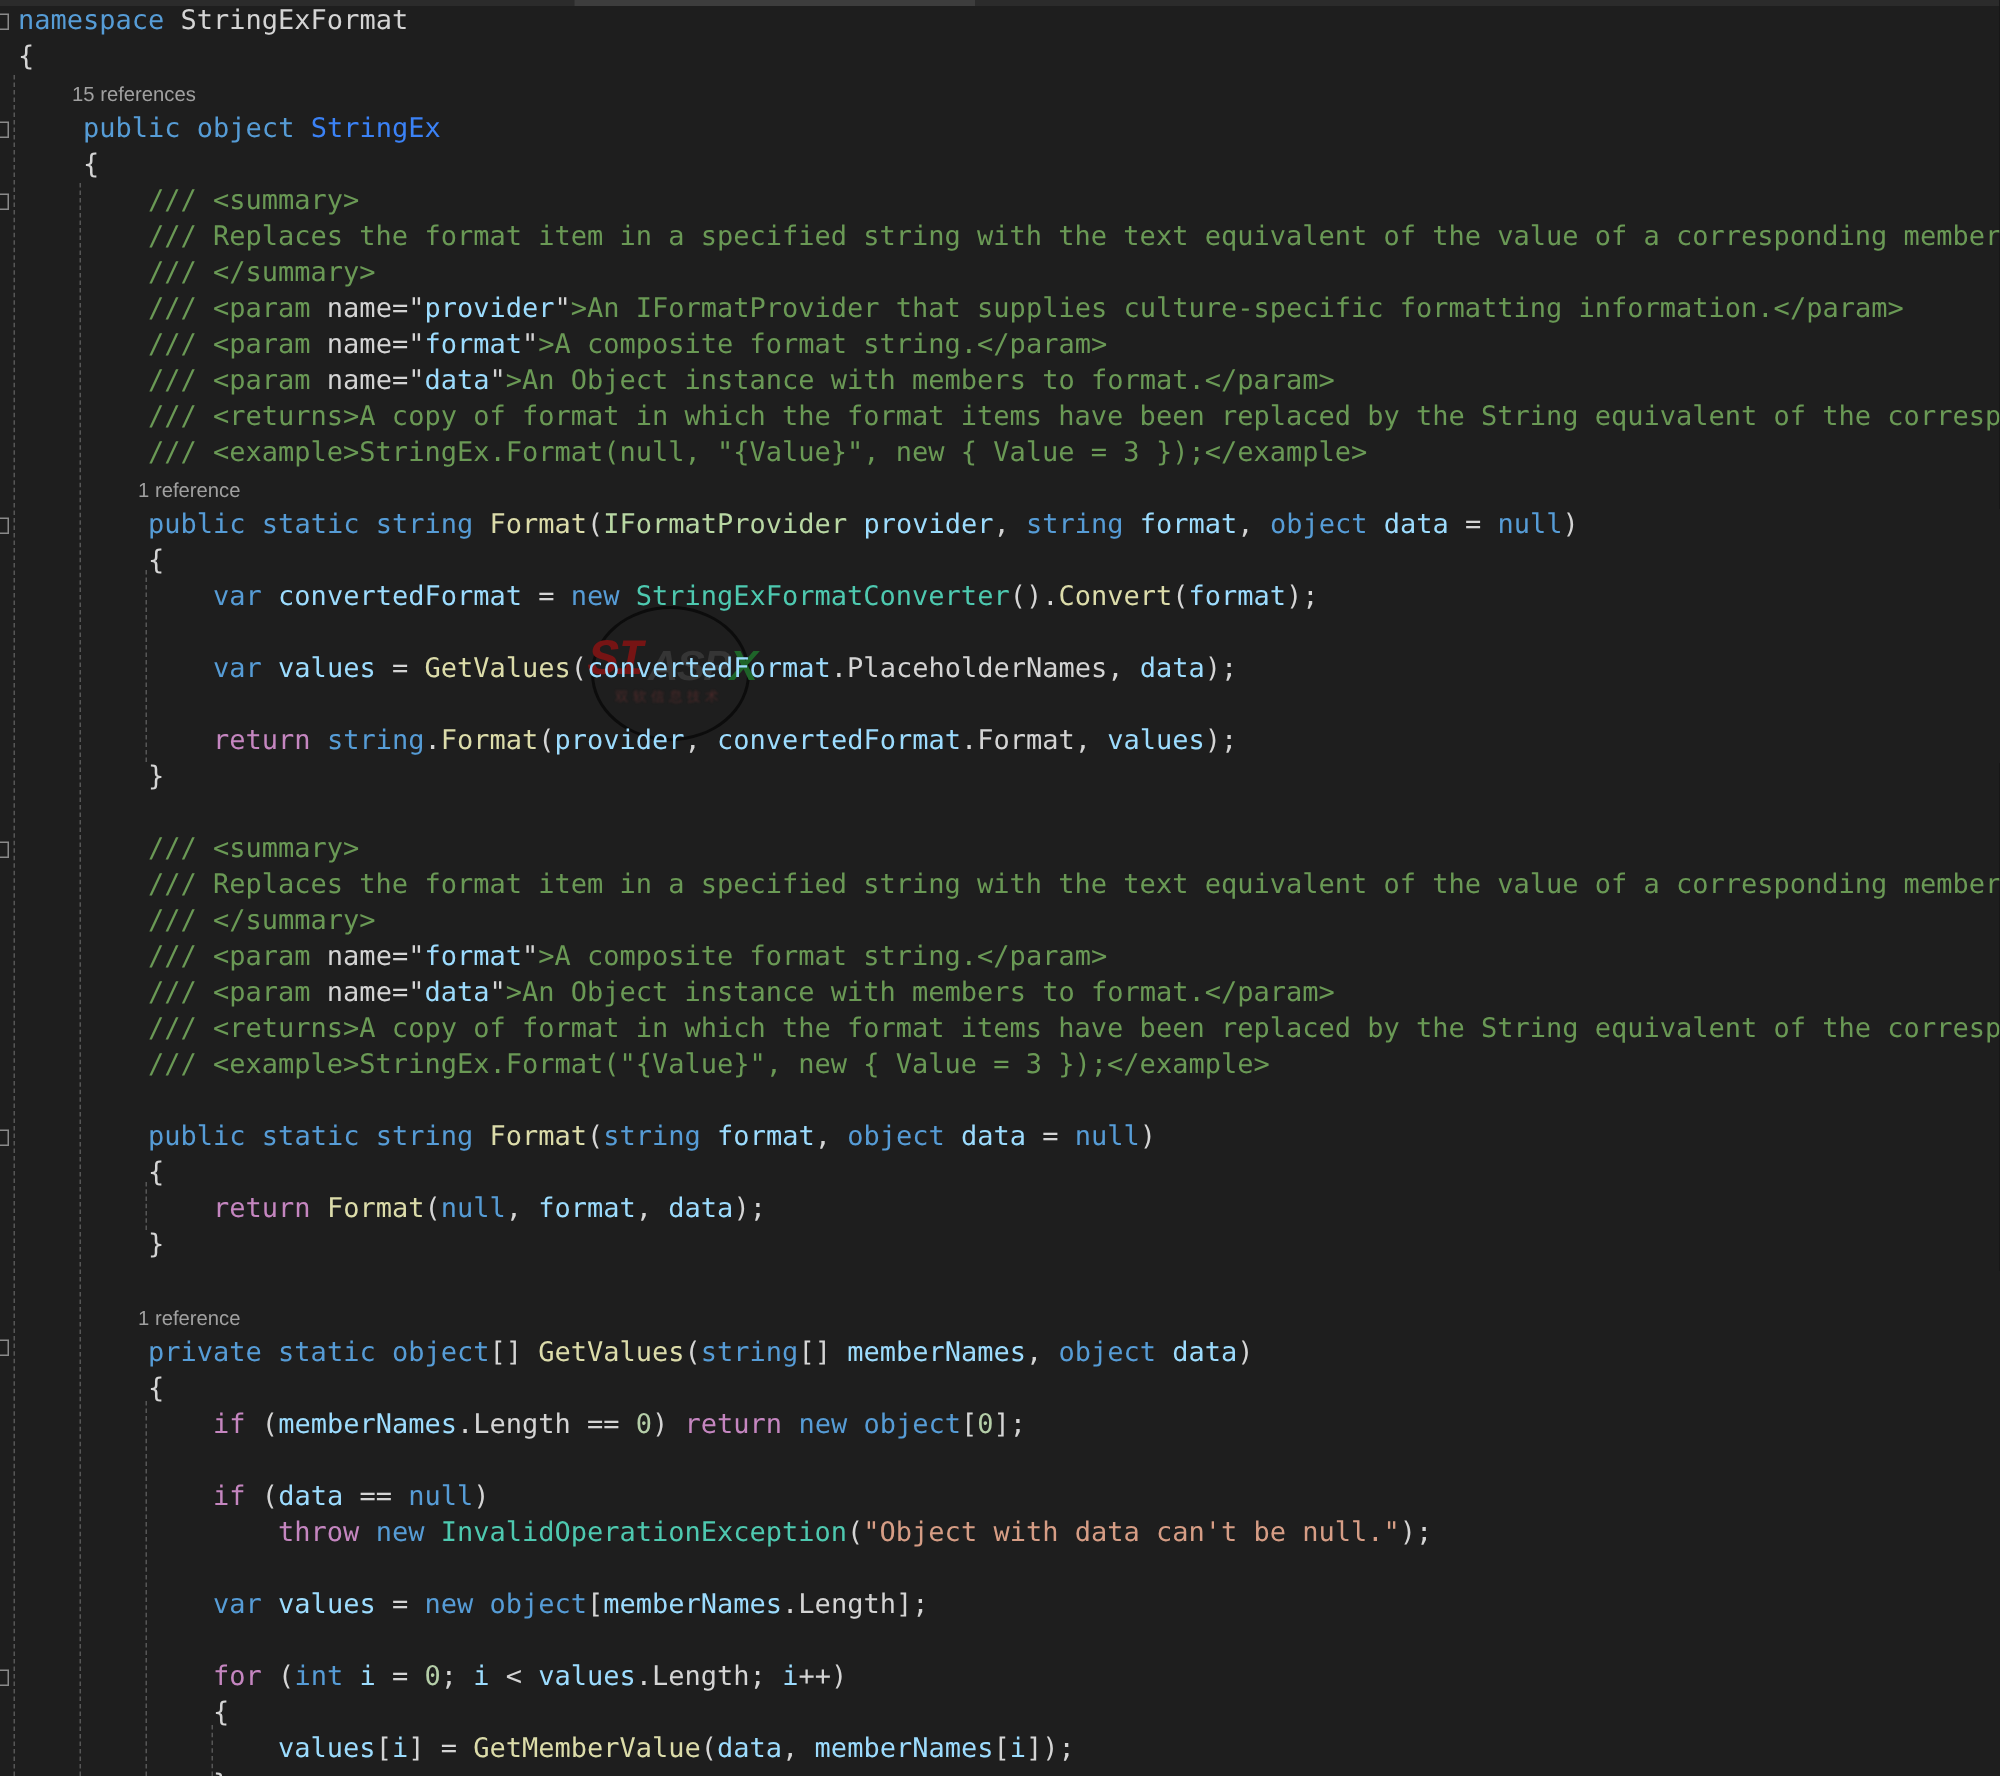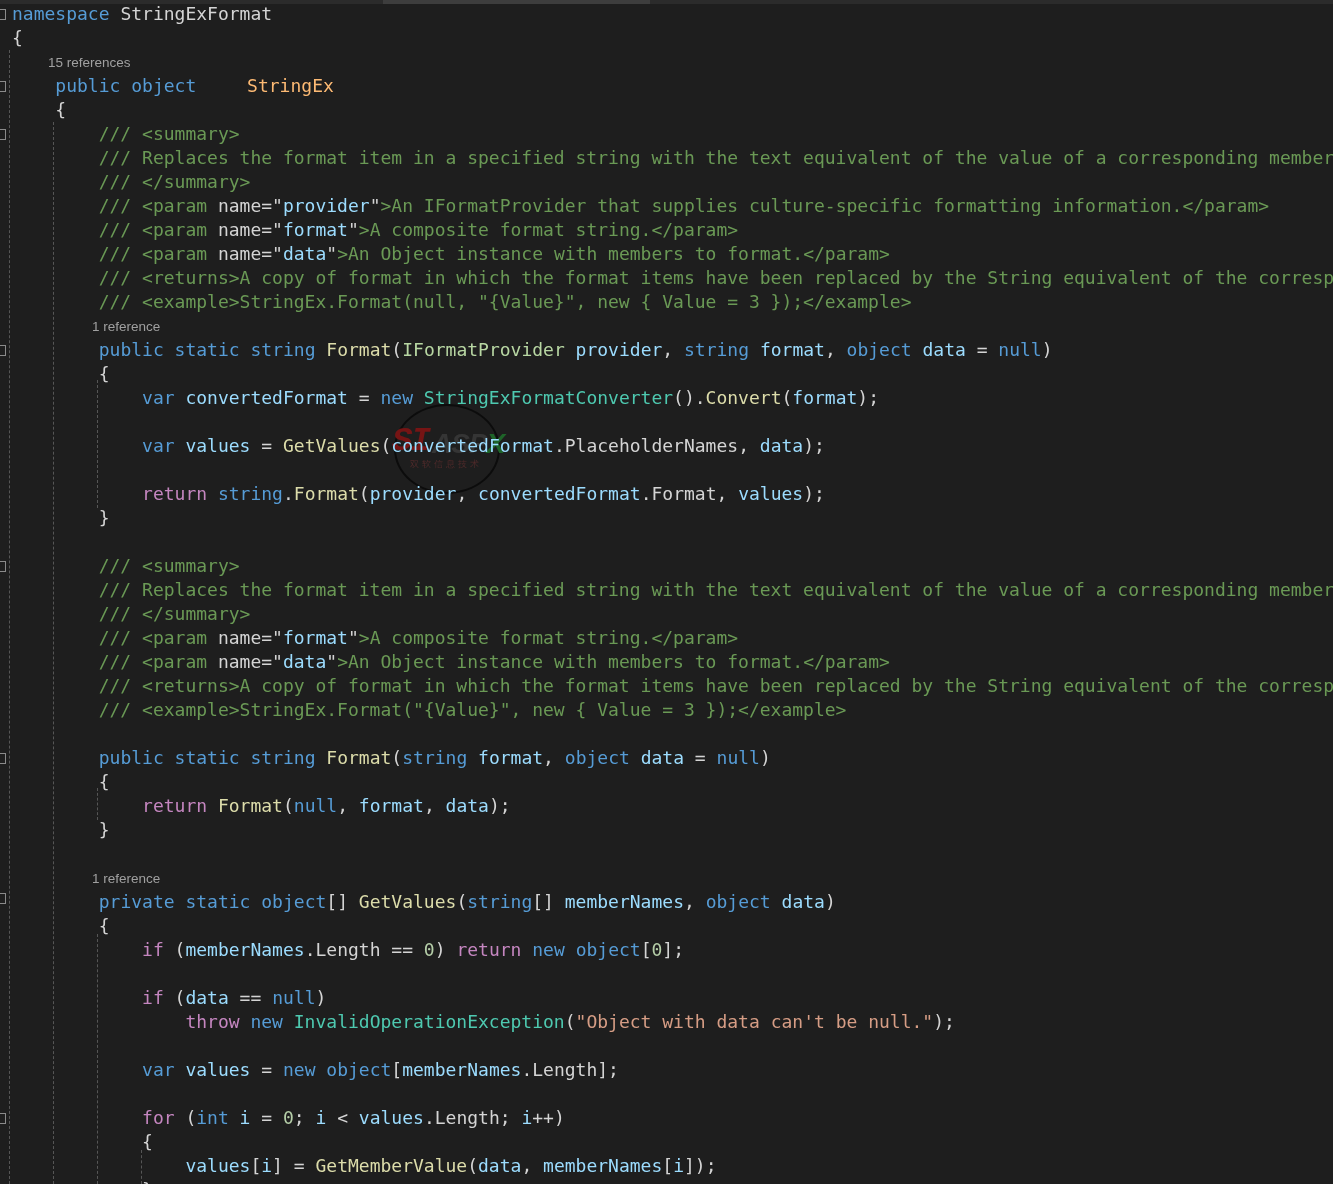--- a/index.html
+++ b/index.html
@@ -89,21 +89,21 @@
     <div class="wm-ellipse"></div>
     <div class="wm-si">SI</div>
     <div class="wm-aspx"><span>ASP</span><span class="wm-x">X</span></div>
     <div class="wm-subtext">双软信息技术</div>
   </div>
 
   <div class="code-layer" id="code-layer">
       <div class="line" style="top: 2px;"><span style="color: rgb(86, 156, 214);">namespace</span><span style="color: rgb(212, 212, 212);"> StringExFormat</span></div>
       <div class="line" style="top: 26px;"><span style="color: rgb(212, 212, 212);">{</span></div>
       <div class="line lens" style="top: 50px; padding-left: 48px;"><span class="lens-text" style="color: rgb(160, 160, 160);">15 references</span></div>
-      <div class="line" style="top: 74px;"><span style="color: rgb(212, 212, 212);">    </span><span style="color: rgb(86, 156, 214);">public</span><span style="color: rgb(212, 212, 212);"> </span><span style="color: rgb(86, 156, 214);">object</span><span style="color: rgb(212, 212, 212);"> </span><span style="color: #fdba74; margin-left: 40px;">StringEx</span></div>
+      <div class="line" style="top: 74px;"><span style="color: rgb(212, 212, 212);">    </span><span style="color: rgb(86, 156, 214);">public</span><span style="color: rgb(212, 212, 212);"> </span><span style="color: rgb(86, 156, 214);">object</span><span style="color: rgb(212, 212, 212);"> </span><span style="color: #3b82f6;">StringEx</span></div>
       <div class="line" style="top: 98px;"><span style="color: rgb(212, 212, 212);">    {</span></div>
       <div class="line" style="top: 122px;"><span style="color: rgb(106, 153, 85);">        /// &lt;summary&gt;</span></div>
       <div class="line" style="top: 146px;"><span style="color: rgb(106, 153, 85);">        /// Replaces the format item in a specified string with the text equivalent of the value of a corresponding member</span></div>
       <div class="line" style="top: 170px;"><span style="color: rgb(106, 153, 85);">        /// &lt;/summary&gt;</span></div>
       <div class="line" style="top: 194px;"><span style="color: rgb(106, 153, 85);">        /// &lt;param </span><span style="color: rgb(212, 212, 212);">name="</span><span style="color: rgb(156, 220, 254);">provider</span><span style="color: rgb(212, 212, 212);">"</span><span style="color: rgb(106, 153, 85);">&gt;An IFormatProvider that supplies culture-specific formatting information.&lt;/param&gt;</span></div>
       <div class="line" style="top: 218px;"><span style="color: rgb(106, 153, 85);">        /// &lt;param </span><span style="color: rgb(212, 212, 212);">name="</span><span style="color: rgb(156, 220, 254);">format</span><span style="color: rgb(212, 212, 212);">"</span><span style="color: rgb(106, 153, 85);">&gt;A composite format string.&lt;/param&gt;</span></div>
       <div class="line" style="top: 242px;"><span style="color: rgb(106, 153, 85);">        /// &lt;param </span><span style="color: rgb(212, 212, 212);">name="</span><span style="color: rgb(156, 220, 254);">data</span><span style="color: rgb(212, 212, 212);">"</span><span style="color: rgb(106, 153, 85);">&gt;An Object instance with members to format.&lt;/param&gt;</span></div>
       <div class="line" style="top: 266px;"><span style="color: rgb(106, 153, 85);">        /// &lt;returns&gt;A copy of format in which the format items have been replaced by the String equivalent of the corresp</span></div>
       <div class="line" style="top: 290px;"><span style="color: rgb(106, 153, 85);">        /// &lt;example&gt;StringEx.Format(null, "{Value}", new { Value = 3 });&lt;/example&gt;</span></div>
       <div class="line lens" style="top: 314px; padding-left: 92px;"><span class="lens-text" style="color: rgb(160, 160, 160);">1 reference</span></div>

